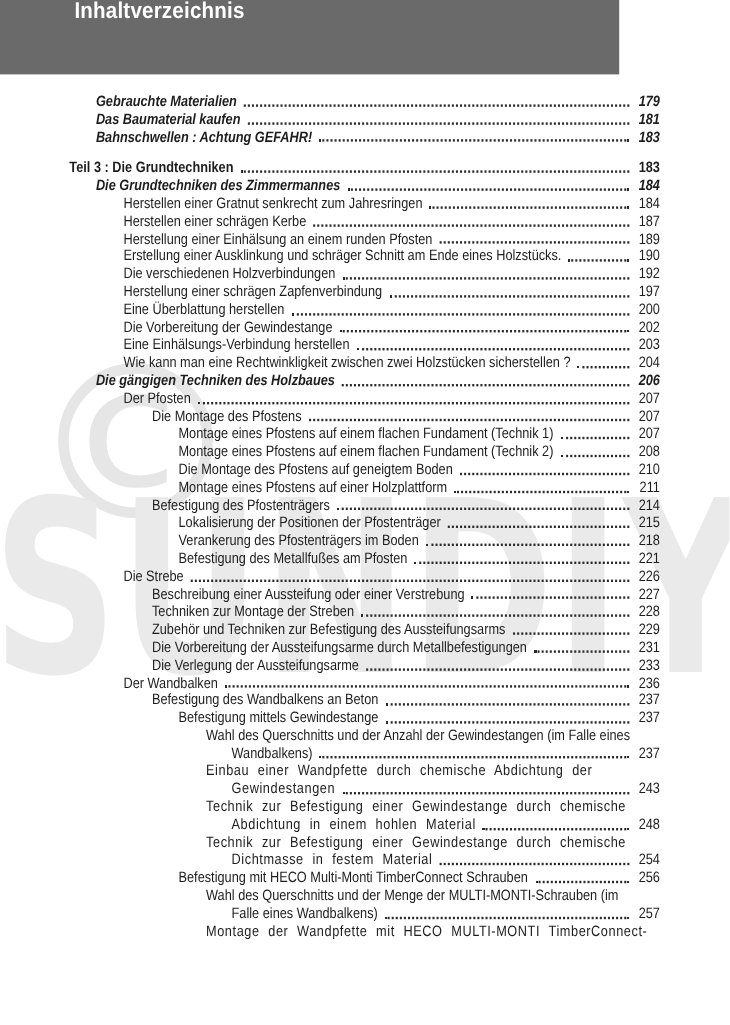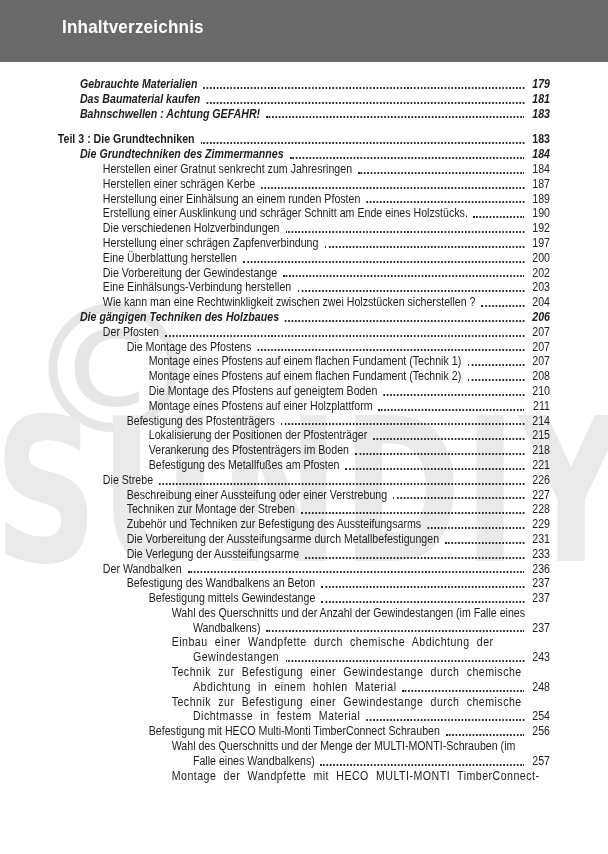--- a/index.html
+++ b/index.html
@@ -2,22 +2,22 @@
 <html><head>
 <meta charset="utf-8">
 <style>
   html,body{margin:0;padding:0;background:#ffffff;}
   .page{
     position:relative;width:608px;height:854px;background:#ffffff;
     overflow:hidden;font-family:"Liberation Sans",sans-serif;color:#1d1d1d;
   }
   
   .headerbar{
-    position:absolute;top:0;left:0;width:608px;height:62px;background:#6a6a6a;
-    display:flex;align-items:center;box-sizing:border-box;padding:0 0 9px 62px;
+    position:absolute;top:0;left:0;width:516px;height:62px;background:#6a6a6a;
+    display:flex;align-items:flex-start;box-sizing:border-box;padding:0 0 9px 62px;
   }
   .headerbar h1{
     margin:0;color:#ffffff;font-size:19px;font-weight:bold;line-height:1;
     letter-spacing:.2px;transform:scaleX(.9);transform-origin:left bottom;white-space:nowrap;
   }
   
   .wm-c{
     position:absolute;left:24px;top:282px;z-index:0;
     font-family:"DejaVu Sans",sans-serif;font-size:178px;line-height:1;
     color:#e6e6e6;user-select:none;

